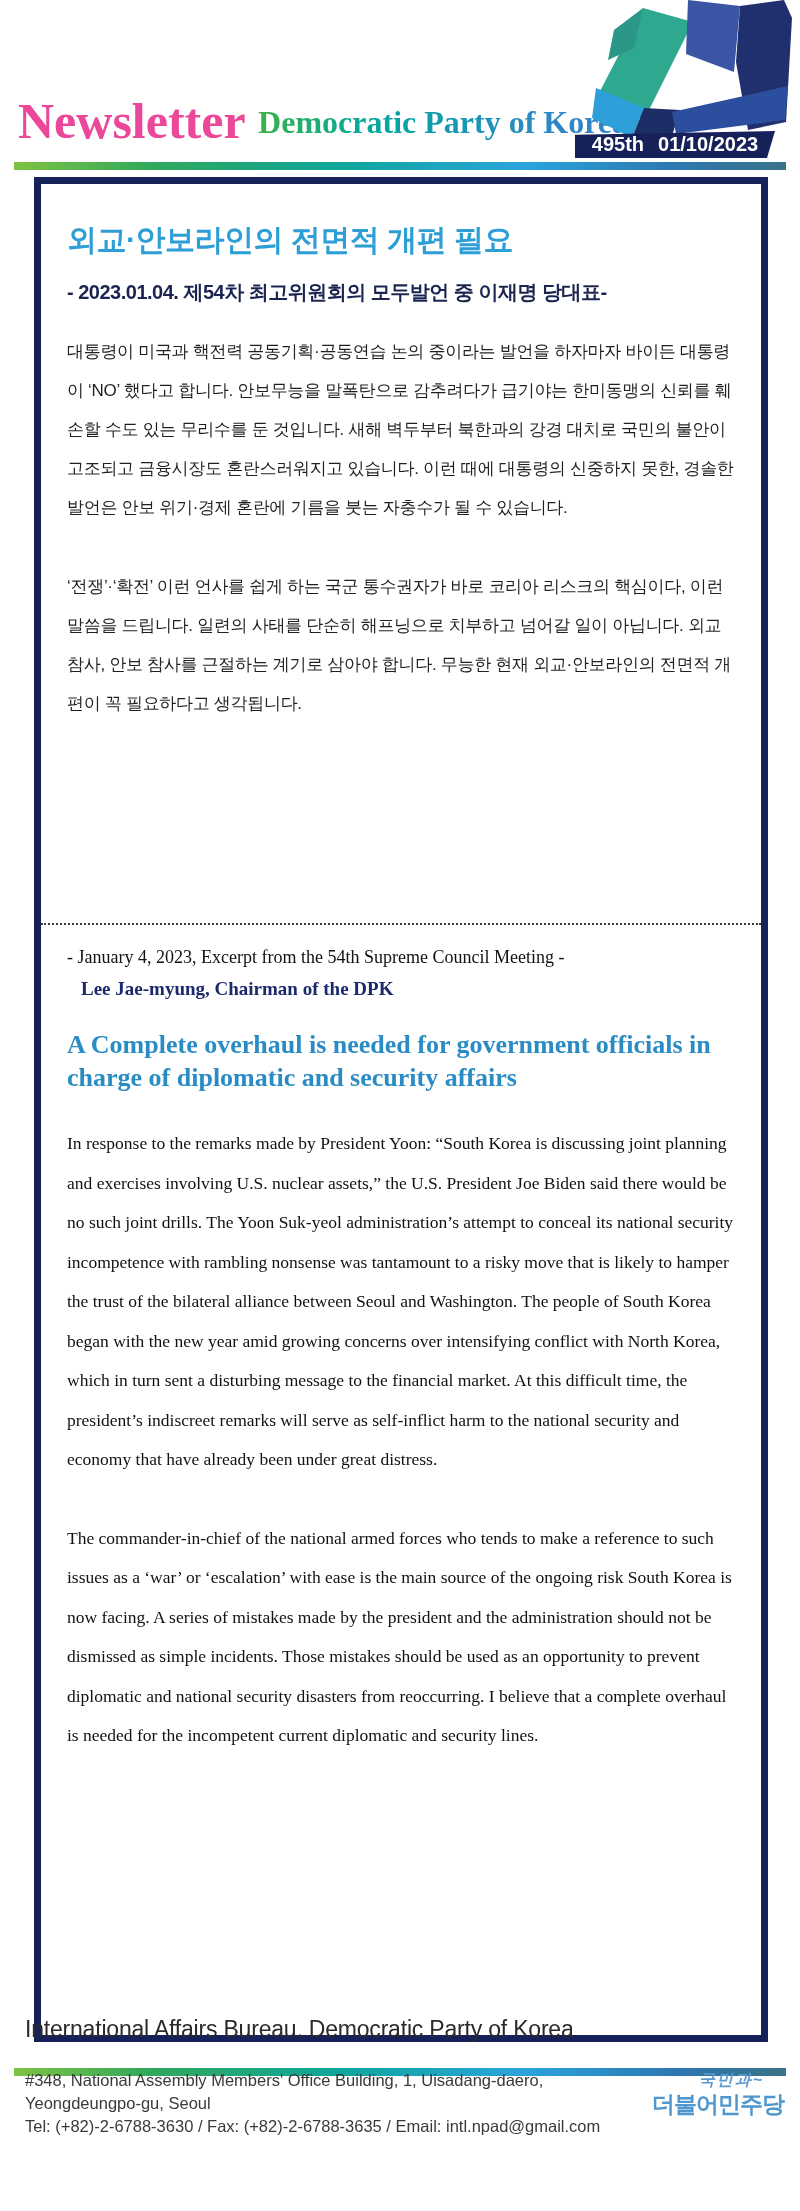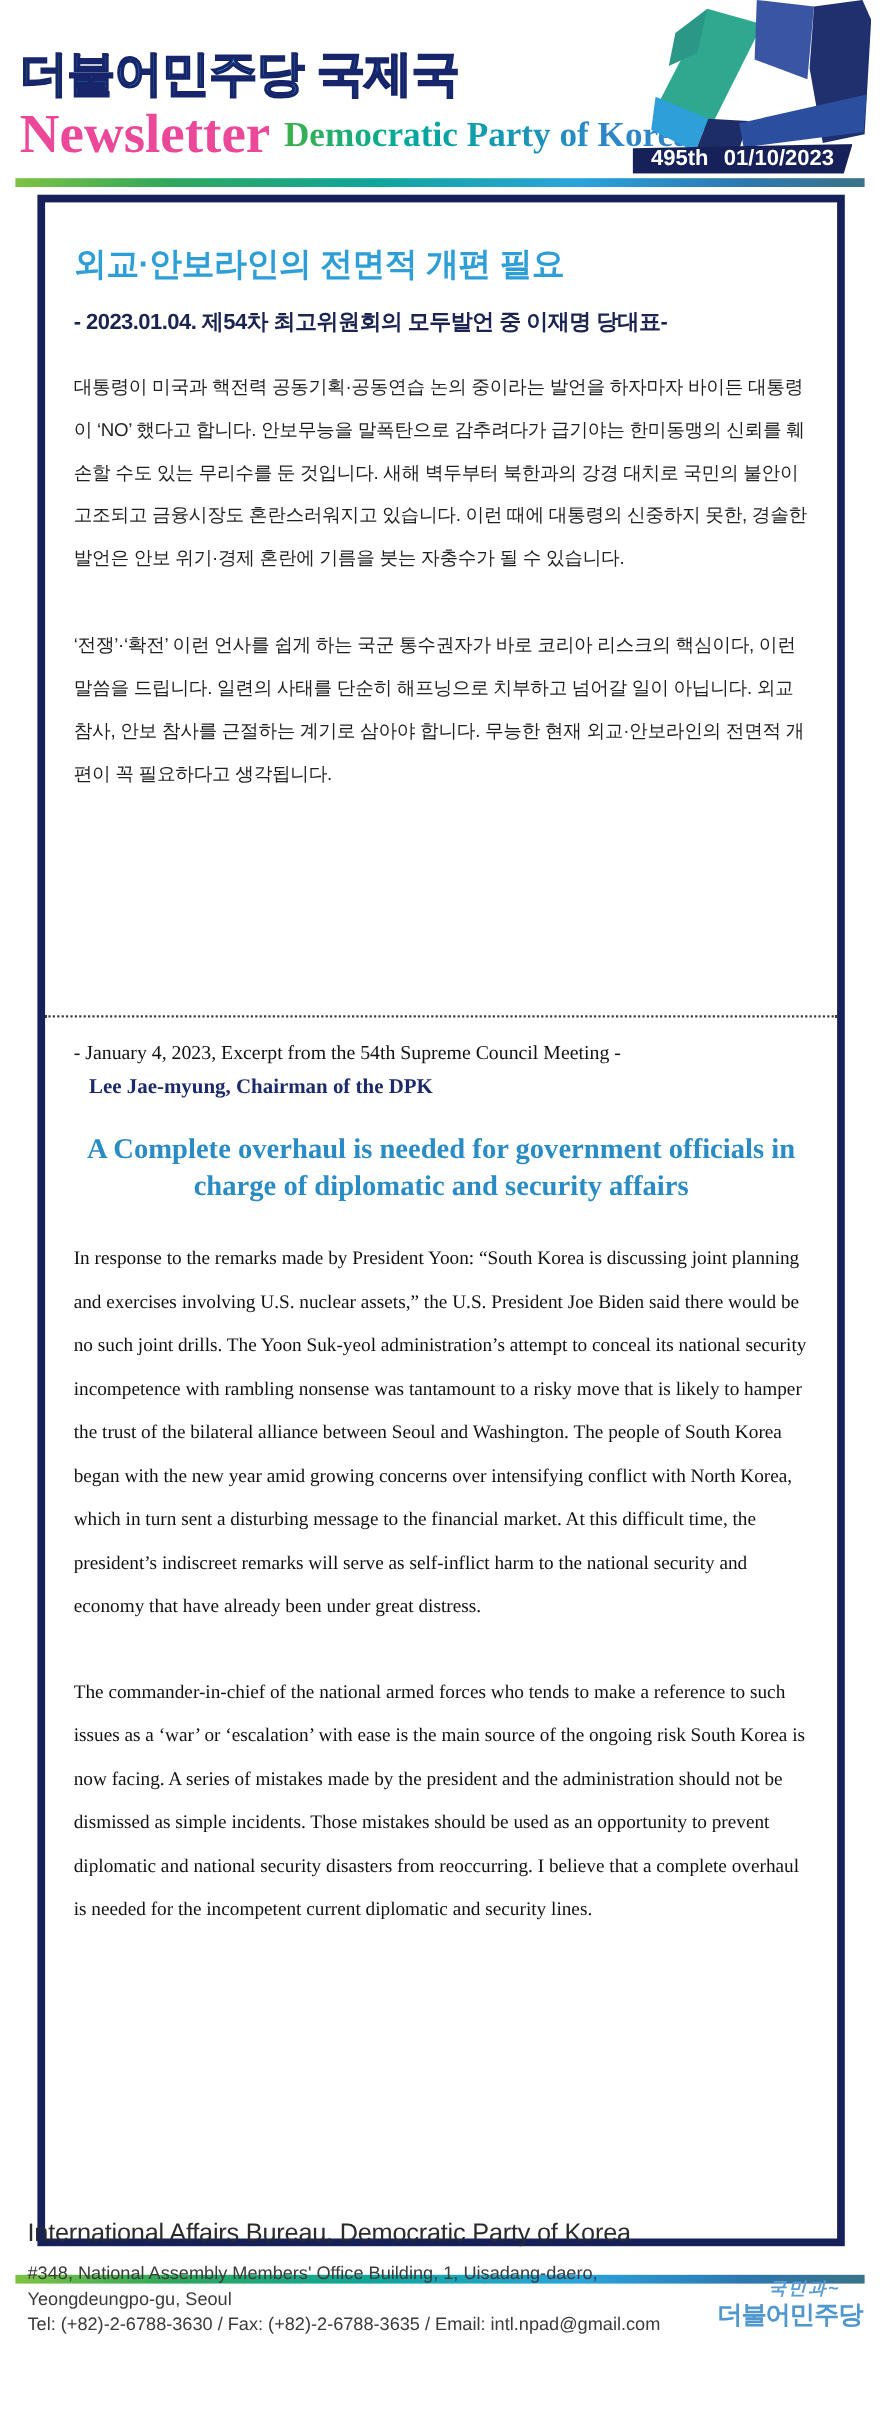--- a/index.html
+++ b/index.html
@@ -68,57 +68,54 @@
   }
   .en-meta {
     margin-top:22px; font-family:"Liberation Serif", serif;
     font-size:18px; color:#111111;
   }
   .en-author {
     margin-top:10px; margin-left:14px; font-family:"Liberation Serif", serif;
     font-size:19px; font-weight:700; color:#1b2a6b;
   }
   .en-heading {
-    margin-top:28px; text-align:center;
+    margin-top:28px; 
     font-family:"Liberation Serif", serif; font-weight:700;
     font-size:26px; line-height:33px; color:#2a8cc4;
   }
   .en-body {
     font-family:"Liberation Serif", serif; font-size:17.5px;
     line-height:39.5px; color:#111111;
   }
   .en-body.p1 { margin-top:30px; }
   .en-body.p2 { margin-top:39px; }
 
   
   .footer { position:absolute; left:0; top:2000px; width:800px; height:128px; }
   .footer-title {
     margin:16px 0 0 25px; font-size:23px; font-weight:500; color:#2b2b2b;
     letter-spacing:-0.2px;
   }
-  .footer-lines { margin:13px 0 0 25px; font-size:16.5px; color:#3a3a3a; line-height:23px; width:600px; }
+  .footer-lines { margin:26px 0 0 25px; font-size:16.5px; color:#3a3a3a; line-height:23px; width:600px; }
   .footer-logo { position:absolute; right:16px; top:70px; text-align:right; }
   .footer-logo-script {
     font-size:16px; font-weight:700; font-style:italic; color:#5b9bd1;
     letter-spacing:2px; margin-right:20px;
   }
   .footer-logo-text {
     font-size:23px; font-weight:900; color:#4f97cd; letter-spacing:-1px;
     margin-top:-2px;
   }
 </style>
 </head>
 <body>
 
 <div class="page">
 
   <div class="header">
-    <div class="org-title">
-      <span class="seg1">더</span><span class="seg2">불어민주당</span><span class="seg3">국제국</span>
-    </div>
     <div class="newsletter-row">
       <span class="newsletter-word">Newsletter</span>
       <span class="dpk-en">Democratic Party of Korea</span>
     </div>
 
     <svg class="flag-logo" viewBox="0 0 204 140" xmlns="http://www.w3.org/2000/svg">
       <polygon points="10,95 55,8 105,22 56,120" fill="#2fa890"></polygon>
       <polygon points="26,30 55,8 46,48 20,60" fill="#2a9787"></polygon>
       <polygon points="8,88 56,108 44,138 4,118" fill="#2e9fd9"></polygon>
       <polygon points="44,138 56,108 92,110 84,136" fill="#1d2d66"></polygon>

